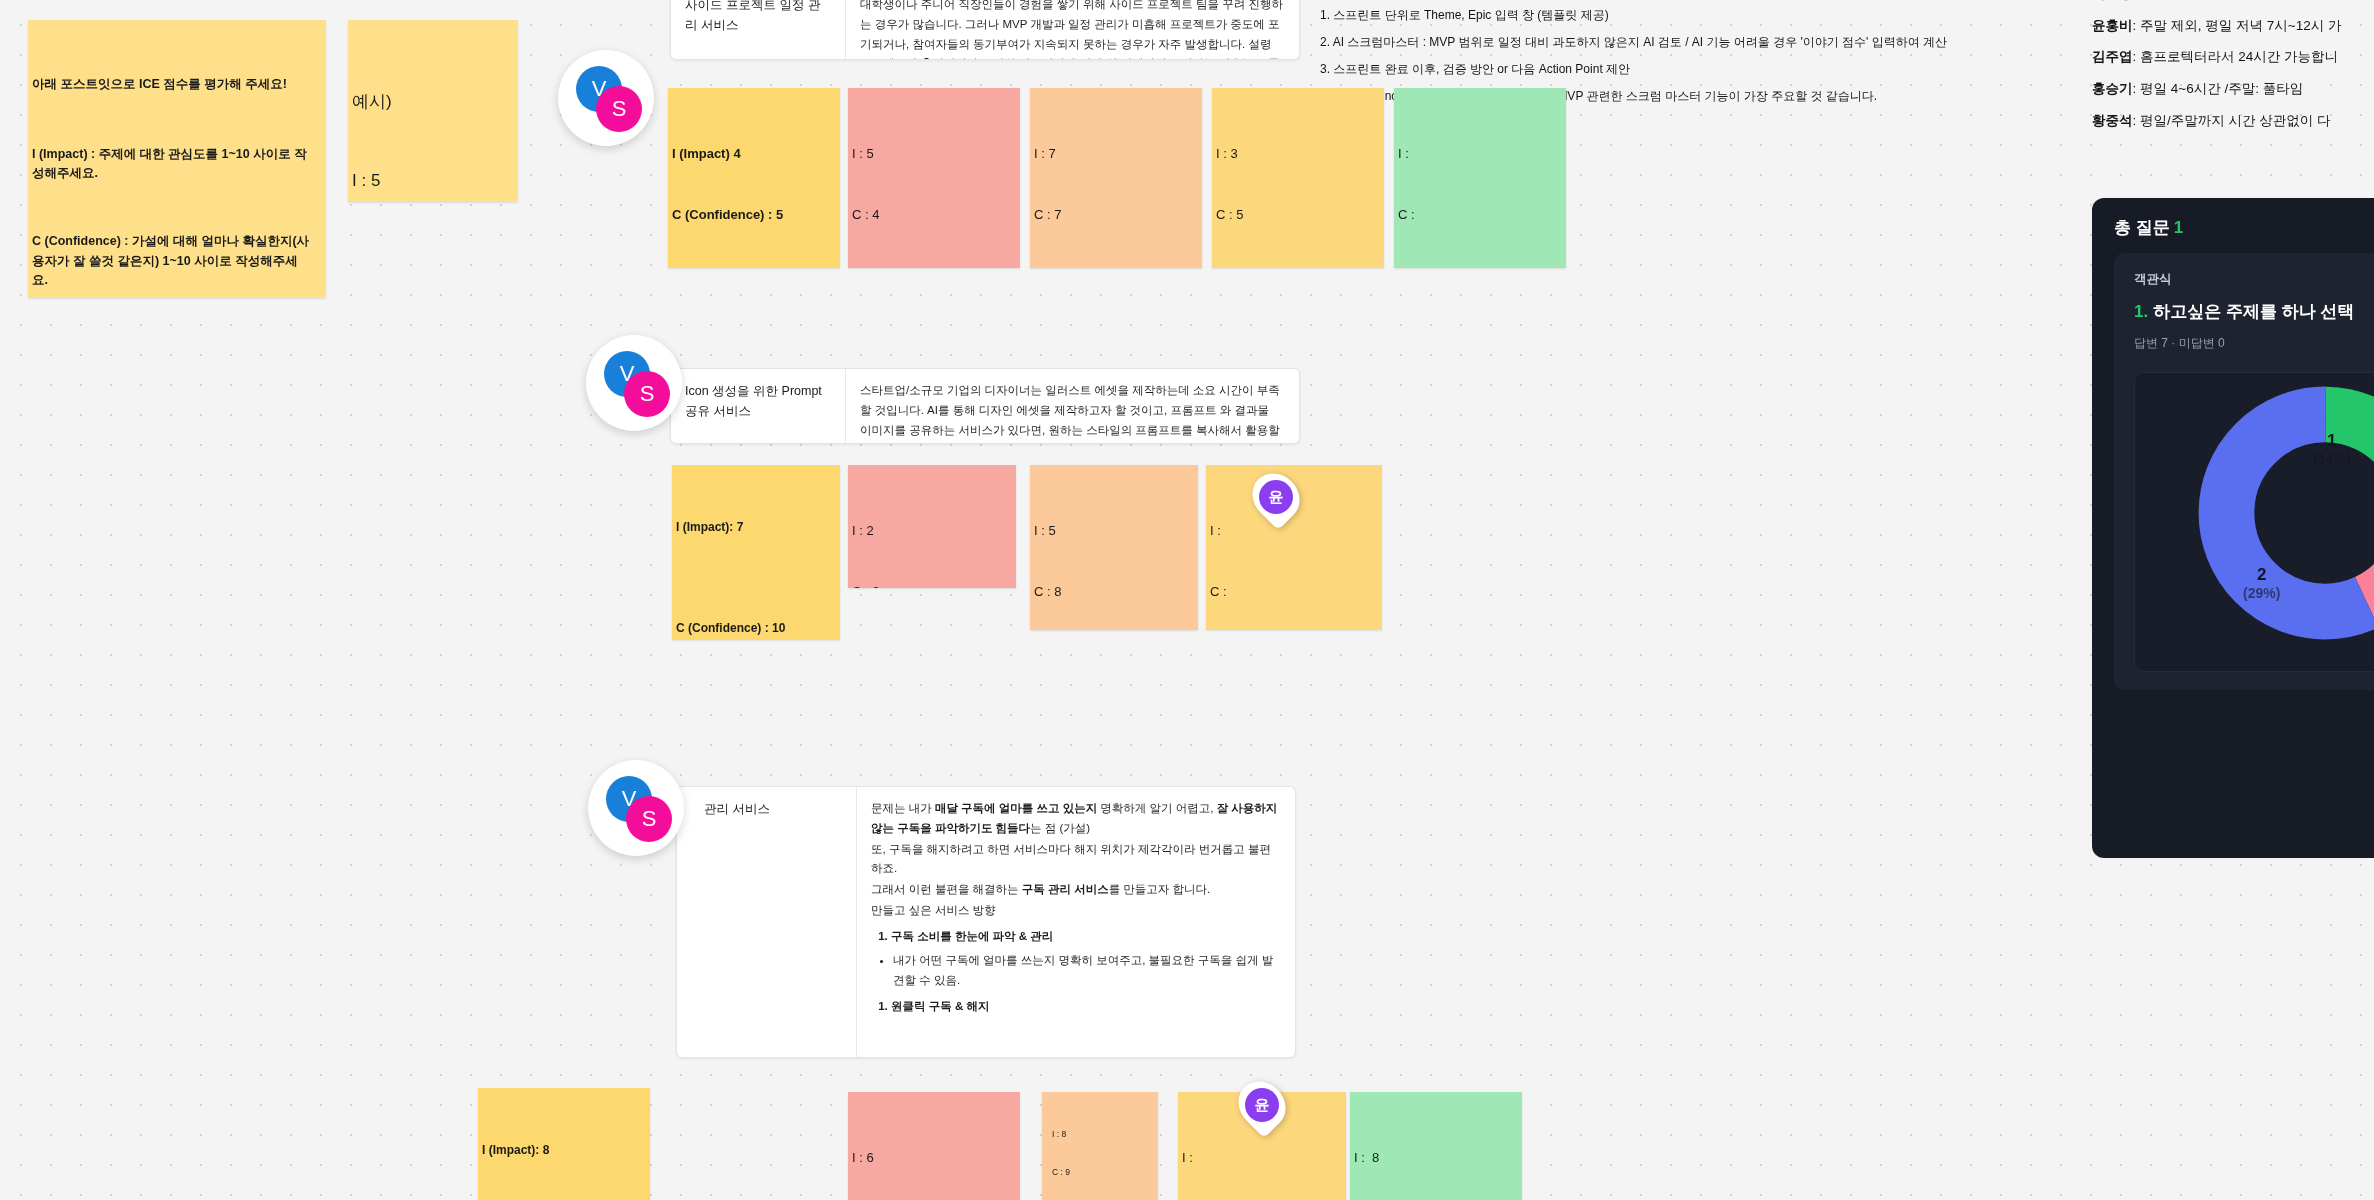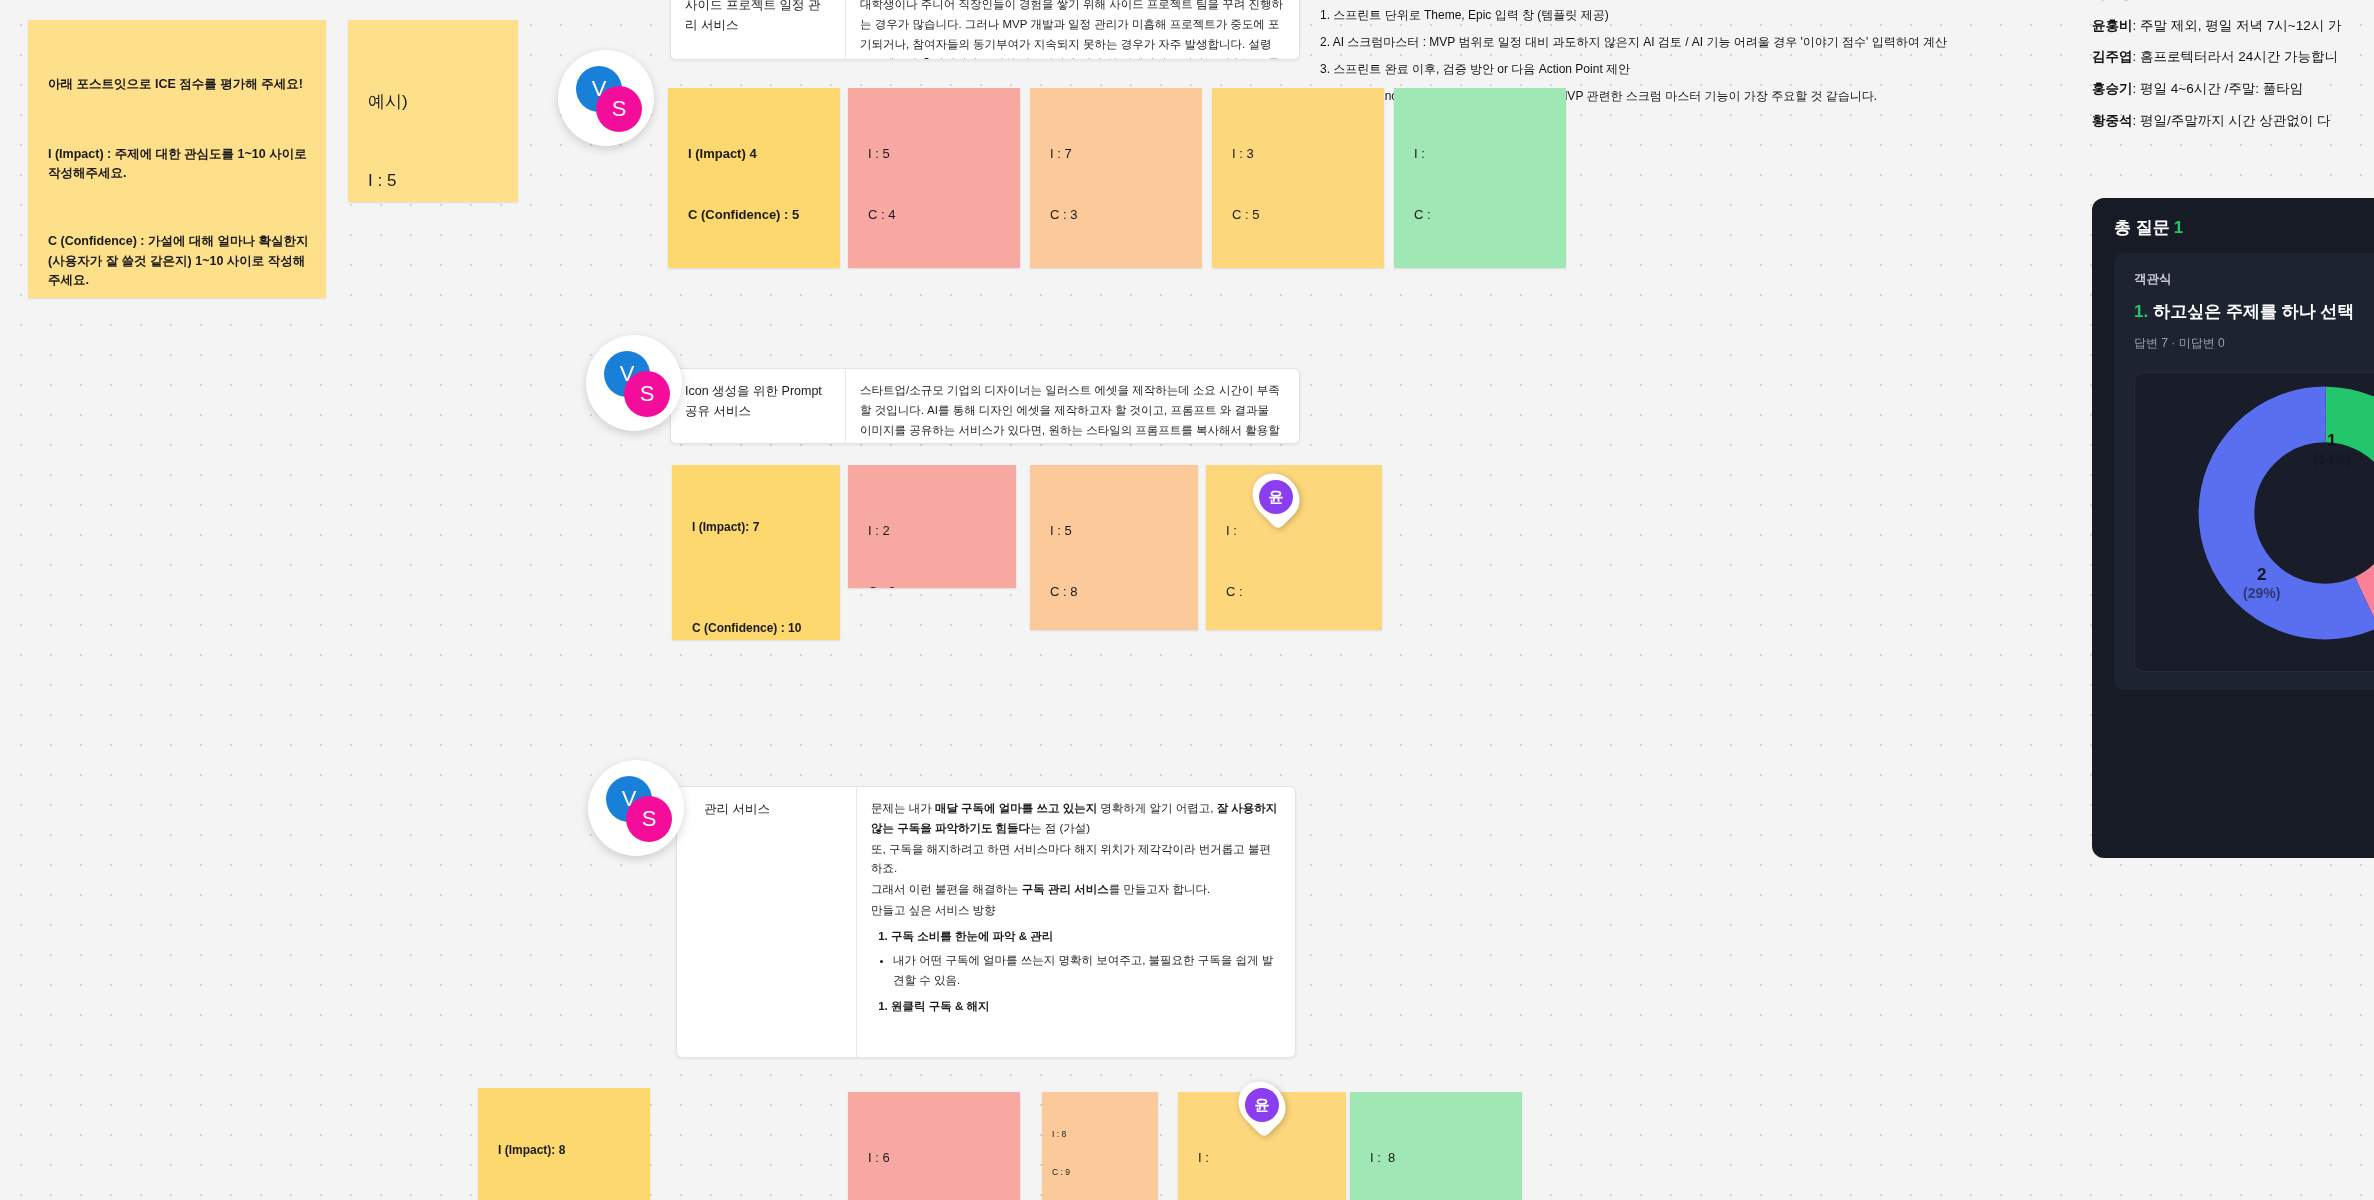--- a/index.html
+++ b/index.html
@@ -14,21 +14,21 @@
     width: 2374px; height: 1200px;
     background-color: #f4f4f4;
     background-image: radial-gradient(circle, #d3d3d3 1.2px, transparent 1.3px);
     background-size: 30px 30px;
     background-position: 6px 10px;
   }
 
   
   .sticky {
     position: absolute;
-    padding: 16px 16px 10px 20px;
+    padding: 16px 16px 10px 4px;
     font-size: 13px;
     line-height: 1.55;
     color: #1a1a1a;
     box-shadow: 0 1px 2px rgba(0,0,0,.10);
     display: flex;
     flex-direction: column;
     overflow: hidden;
   }
   .sticky .body { white-space: pre-wrap; flex: 1 1 auto; }
   .sticky.tiny  { font-size: 8.5px; line-height: 1.5; padding: 10px 10px 6px 10px; }
@@ -226,21 +226,21 @@
       <div>I : 5</div>
       <div>C : 4</div>
       <div>E : 6</div>
     </div>
 
   </div>
 
   <div class="sticky c-orange" style="left:1030px; top:88px; width:172px; height:180px;">
     <div class="body">
       <div>I : 7</div>
-      <div>C : 3</div>
+      <div>C : 7</div>
       <div>E : 7</div>
     </div>
 
   </div>
 
   <div class="sticky c-gold" style="left:1212px; top:88px; width:172px; height:180px;">
     <div class="body">
       <div>I : 3</div>
       <div>C : 5</div>
       <div>E : 6</div>

